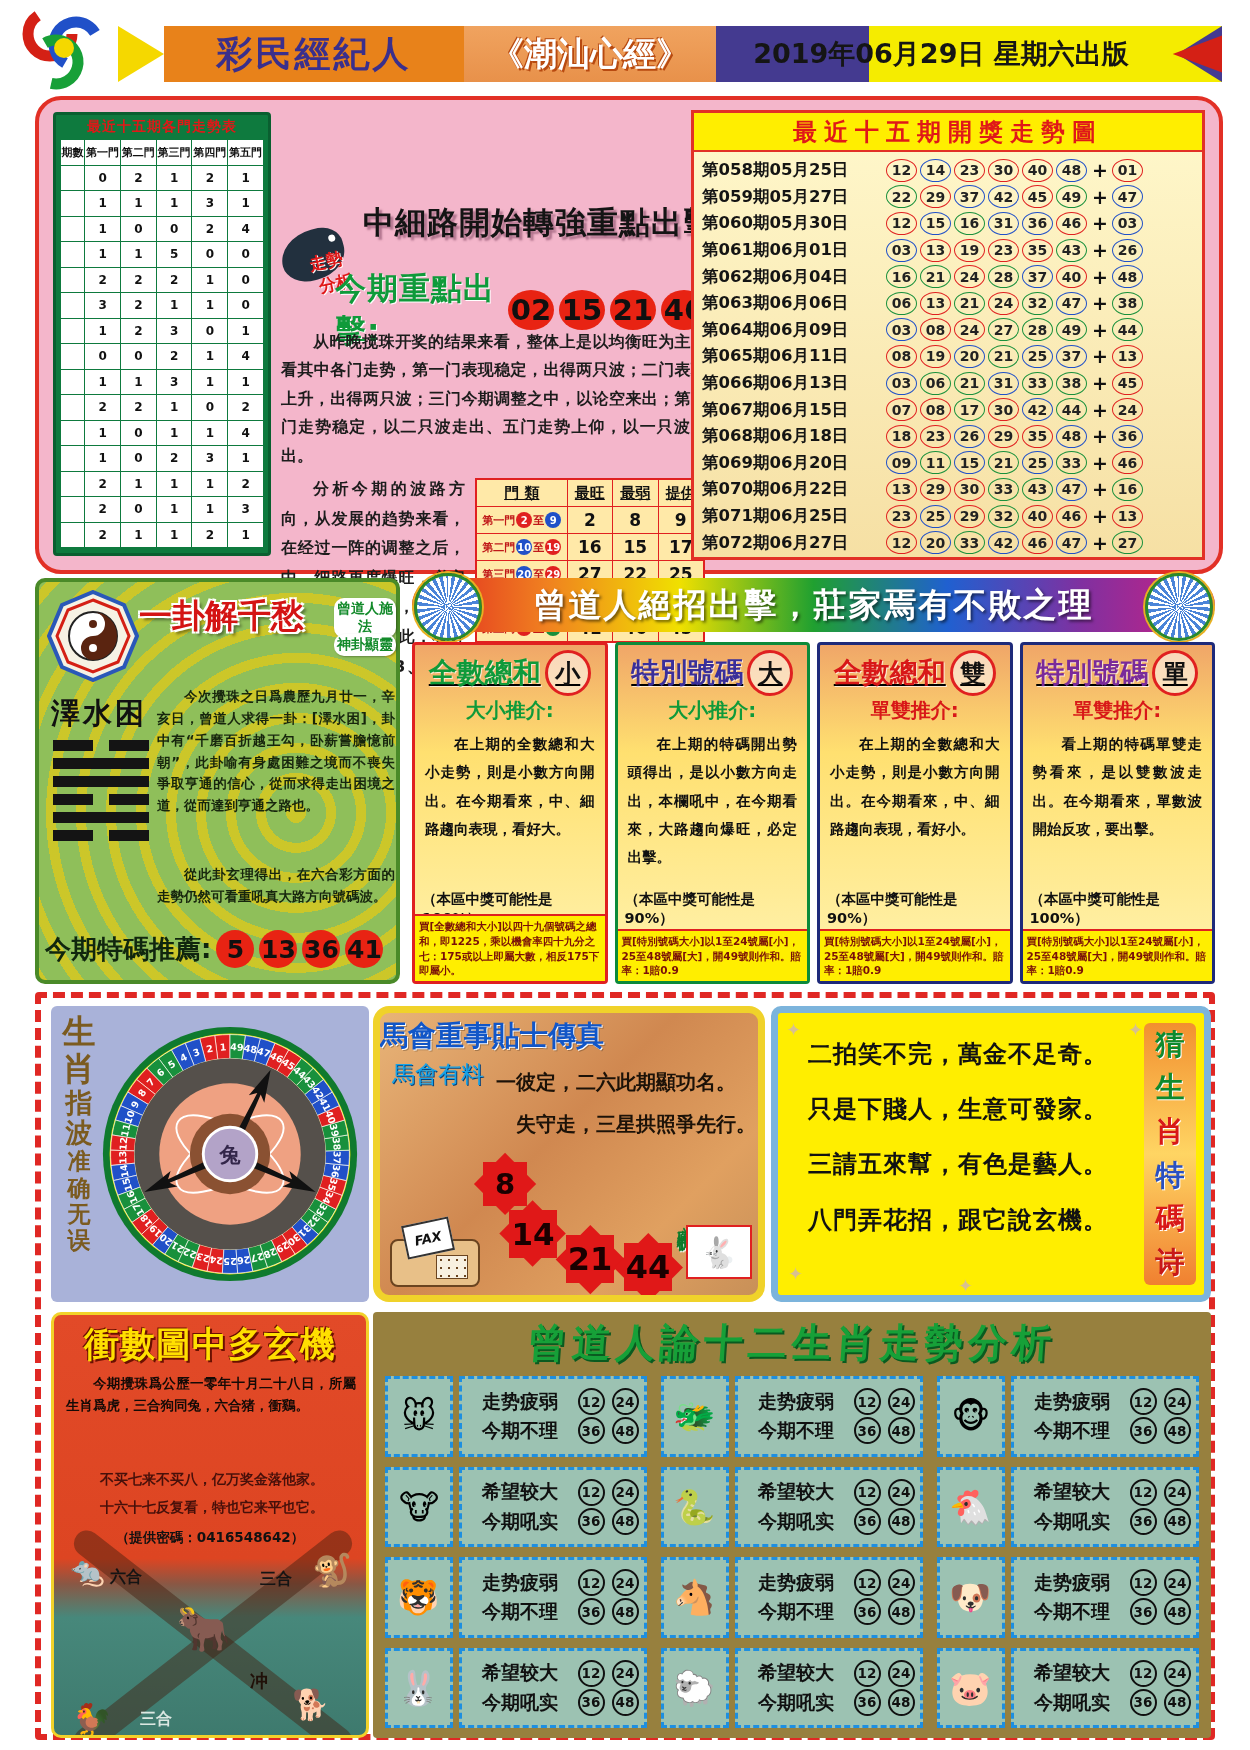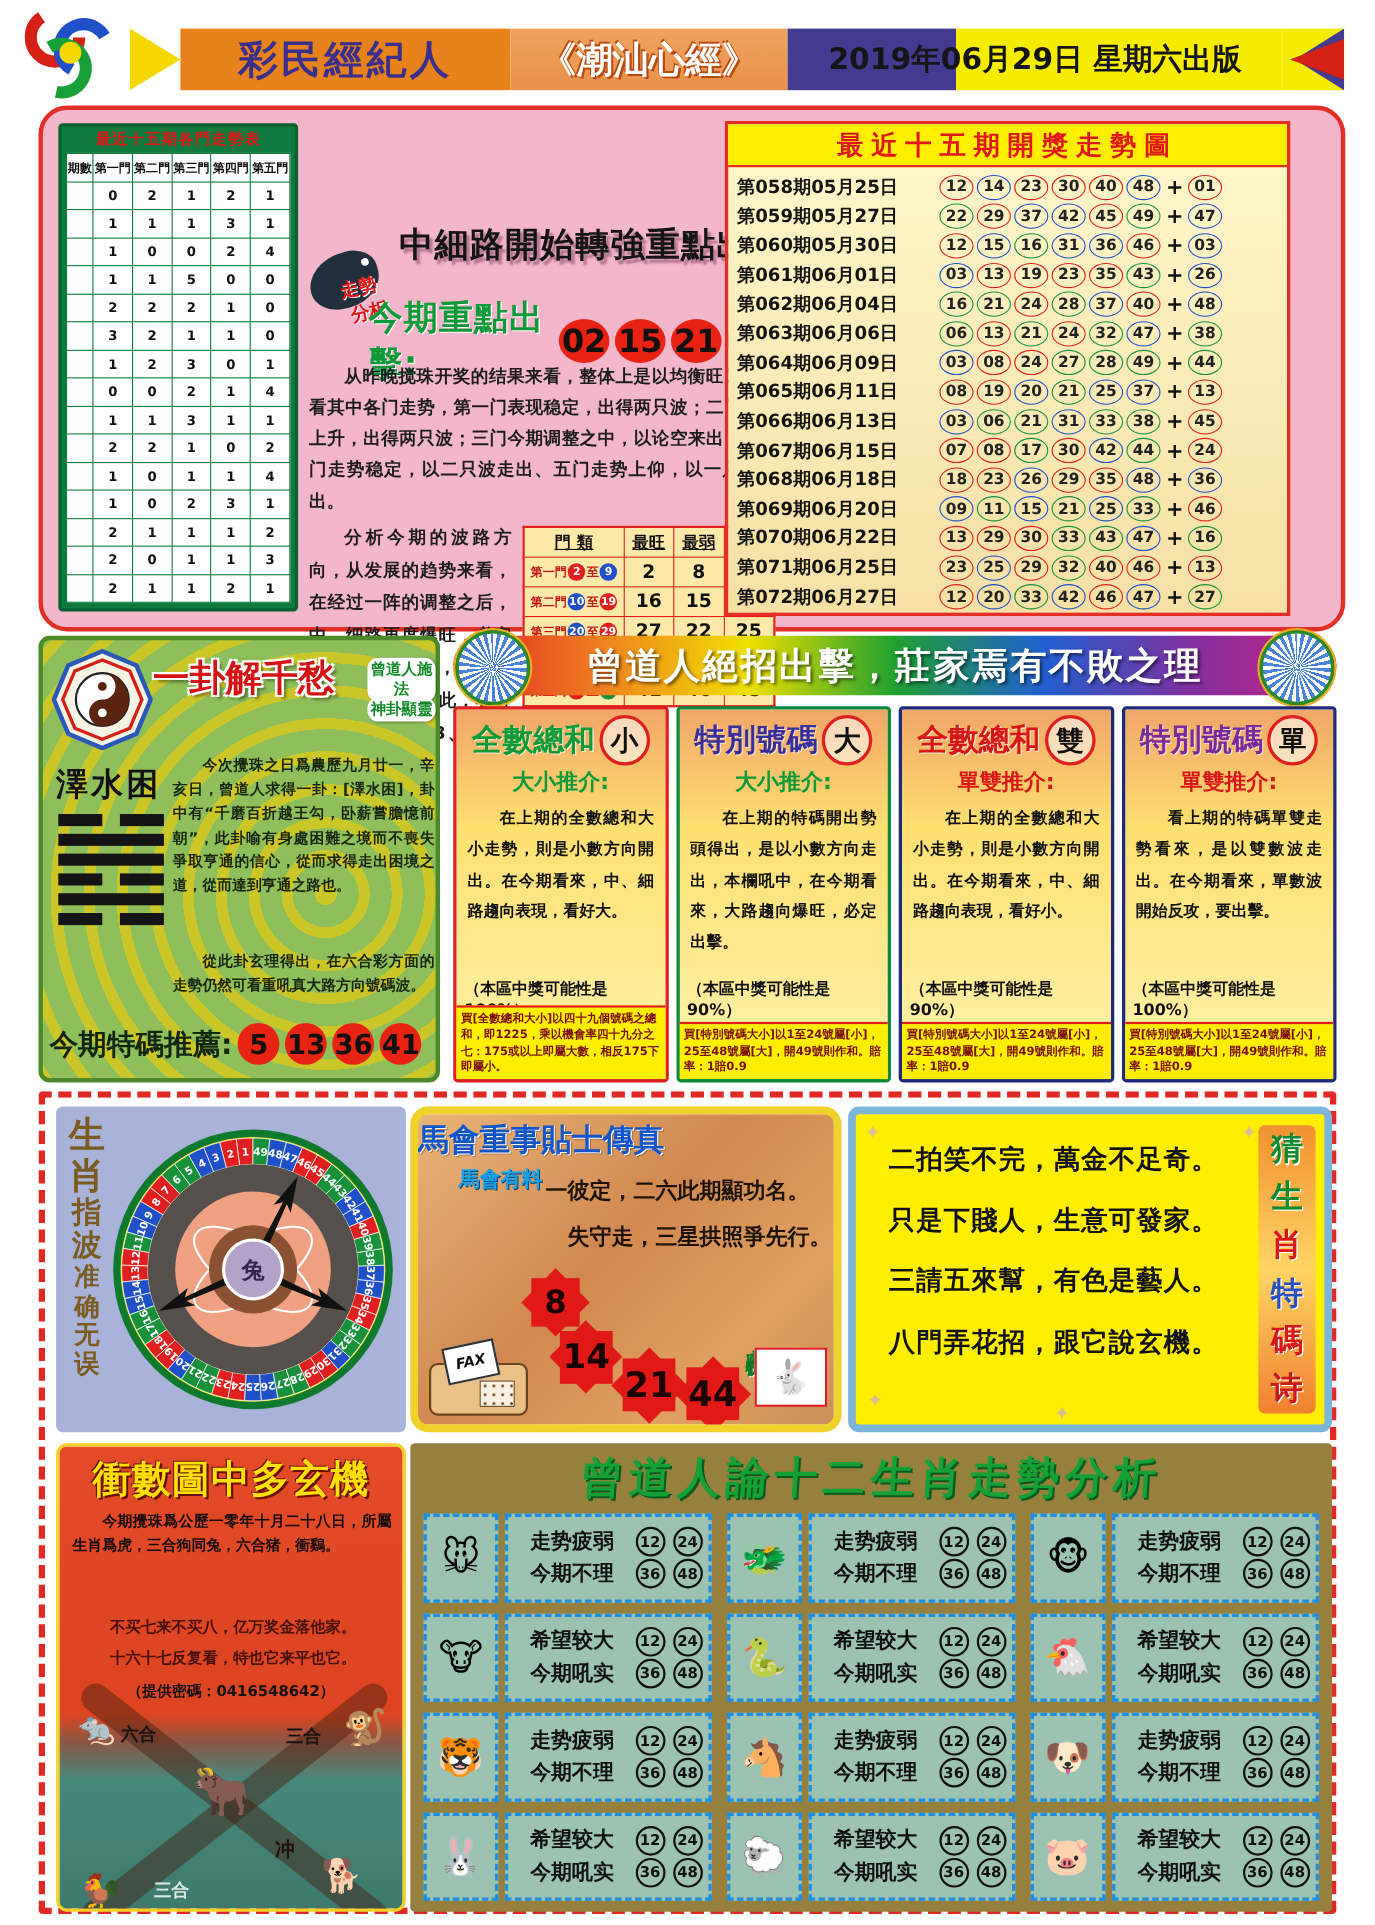--- a/index.html
+++ b/index.html
@@ -50,21 +50,21 @@
   #gate{left:196px;top:272px;width:230px;background:#ffe9a8;border:2px solid #e02020;border-collapse:collapse;}
   #gate th,#gate td{border:1.5px solid #e02020;text-align:center;padding:0;height:26px;}
   #gate th{font-size:15px;font-weight:bold;color:#111;text-decoration:underline;}
   .gate-name{font-size:11px;font-weight:bold;color:#c01818;display:flex;align-items:center;justify-content:center;gap:1px;}
   .gball{display:inline-flex;width:16px;height:16px;border-radius:50%;color:#fff;font-size:10px;font-weight:bold;
          align-items:center;justify-content:center;}
   .gate-num{font-size:17px;font-weight:bold;color:#111;}
   #signature{left:8px;top:420px;font-size:19px;font-style:italic;color:#222;transform:rotate(-5deg);
              font-family:"DejaVu Serif",serif;}
   
-  #draws{left:620px;top:10px;width:514px;height:450px;border:3px solid #e23026;box-sizing:border-box;
+  #draws{left:652px;top:10px;width:514px;height:450px;border:3px solid #e23026;box-sizing:border-box;
          background:linear-gradient(180deg,#fff8cc,#f6e0a4);}
   #dr-title{background:#ffee00;color:#e01818;font-weight:bold;font-size:24px;text-align:center;
             letter-spacing:7px;padding:3px 0 2px;border-bottom:2px solid #e23026;white-space:nowrap;}
   #dr-rows{padding:5px 6px 0 8px;}
   .draw-row{display:flex;align-items:center;height:26.6px;}
   .dr-label{width:184px;font-size:16.5px;font-weight:bold;color:#141414;}
   .dr-ball{width:29px;height:21px;border:1.6px solid #888;border-radius:50%;margin-right:3px;
            display:flex;align-items:center;justify-content:center;font-size:14px;font-weight:bold;color:#222;}
   .dr-plus{font-size:19px;font-weight:bold;color:#111;margin:0 4px 0 2px;}
   
@@ -90,21 +90,21 @@
              font-weight:bold;color:#101010;display:flex;align-items:center;justify-content:center;}
   
   #banner{left:412px;top:578px;width:803px;height:54px;border-radius:28px;color:#fff;font-weight:bold;
           font-size:33px;letter-spacing:2px;text-shadow:2px 2px 3px rgba(0,0,0,.55);white-space:nowrap;
           background:linear-gradient(90deg,#e02020,#f08020,#f0e000,#20a030,#2060d0,#8030a0,#d02080);}
   .medal{position:absolute;top:-5px;width:62px;height:62px;border-radius:50%;border:3px solid #2a8a2a;
          background:repeating-conic-gradient(#ffffff 0 7deg,#4a84d8 7deg 14deg);box-shadow:0 0 0 2px #e8b020;}
   #tips{left:412px;top:642px;width:803px;height:342px;display:flex;gap:7px;}
   .tp{flex:1;border:3px solid #888;border-radius:4px;position:relative;box-sizing:border-box;
       background:linear-gradient(180deg,#f0a668 0%,#ffe070 32%,#fff3b0 100%);padding:5px 5px 0;}
-  .tp-head{display:flex;align-items:center;justify-content:center;gap:4px;}
+  .tp-head{display:flex;align-items:center;justify-content:center;gap:4px;text-decoration:underline;}
   .tp-title{font-size:28px;font-weight:bold;letter-spacing:0;white-space:nowrap;text-shadow:1px 1px 0 rgba(255,255,255,.7);}
   .tp-circle{width:40px;height:40px;border:3px solid #e02020;border-radius:50%;background:rgba(255,255,255,.55);
              font-size:25px;font-weight:bold;color:#111;flex:none;display:flex;align-items:center;justify-content:center;}
   .tp-sub{text-align:center;font-size:20px;font-weight:bold;margin-top:1px;}
   .tp-body{font-size:14.5px;font-weight:bold;color:#101010;line-height:1.95;text-align:justify;
            text-indent:2em;padding:6px 5px 0;min-height:160px;}
   .tp-chance{font-size:14.5px;font-weight:bold;color:#101010;padding:0 2px;}
   .tp-note{position:absolute;bottom:0;left:0;right:0;background:#ffee00;color:#7a1008;font-size:10.5px;
            font-weight:bold;padding:3px 4px;line-height:1.4;border-top:2px solid #e02020;}
   
@@ -114,21 +114,21 @@
   #wheel-panel{left:10px;top:8px;width:318px;height:296px;background:#a9b2d9;border-radius:6px;}
   #wheel-text{left:8px;top:8px;width:40px;display:flex;flex-direction:column;align-items:center;color:#7b5b20;font-weight:bold;}
   #wheel-text .s1{font-size:33px;line-height:1.12;}
   #wheel-text .s2{font-size:27px;line-height:1.12;}
   #wheel-text .s3{font-size:23px;line-height:1.14;}
   
   #fax{left:332px;top:8px;width:392px;height:296px;border:7px solid #f0d22a;border-radius:16px;box-sizing:border-box;
        background:linear-gradient(135deg,#e8b478,#d08850 45%,#e0a060 75%,#c89058);position:absolute;overflow:hidden;}
   #fax-title{left:0;right:0;top:4px;color:#1156c8;font-size:28px;font-weight:bold;
              text-shadow:1px 1px 0 #fff,2px 2px 0 rgba(0,0,0,.25);white-space:nowrap;}
-  #fax-sub{left:12px;top:46px;color:#17a3e8;font-size:19px;font-weight:bold;text-shadow:1px 1px 0 #06427a;margin-left:25px;}
+  #fax-sub{left:12px;top:46px;color:#17a3e8;font-size:23px;font-weight:normal;text-shadow:1px 1px 0 #06427a;}
   #fax-line1{left:116px;top:56px;font-size:20px;font-weight:bold;color:#1c1208;white-space:nowrap;}
   #fax-line2{left:136px;top:98px;font-size:20px;font-weight:bold;color:#1c1208;white-space:nowrap;}
   .star{position:absolute;}
   .star .sq1,.star .sq2{position:absolute;inset:12%;background:#e01818;}
   .star .sq1{transform:rotate(45deg);} .star .sq2{transform:rotate(0deg);}
   .star .n{position:absolute;inset:0;display:flex;align-items:center;justify-content:center;
            font-weight:bold;color:#1a0000;}
   #fax-inner{right:60px;top:200px;writing-mode:vertical-rl;color:#0f7a2a;font-size:17px;font-weight:bold;
              text-shadow:1px 1px 0 #fff;letter-spacing:3px;}
   #rabbit-box{right:6px;top:212px;width:62px;height:50px;background:#fff;border:2px solid #e02020;font-size:30px;}

